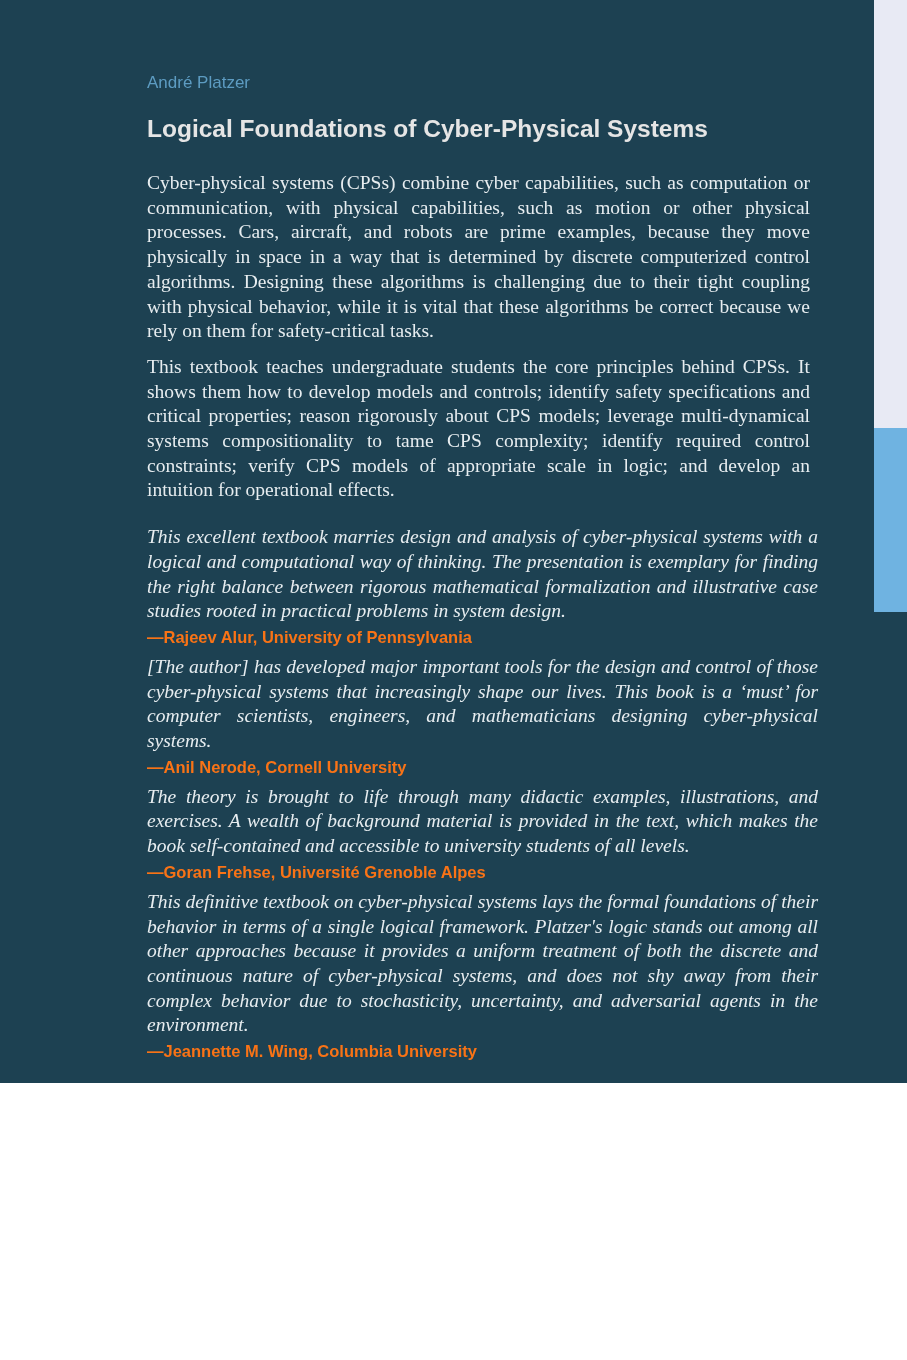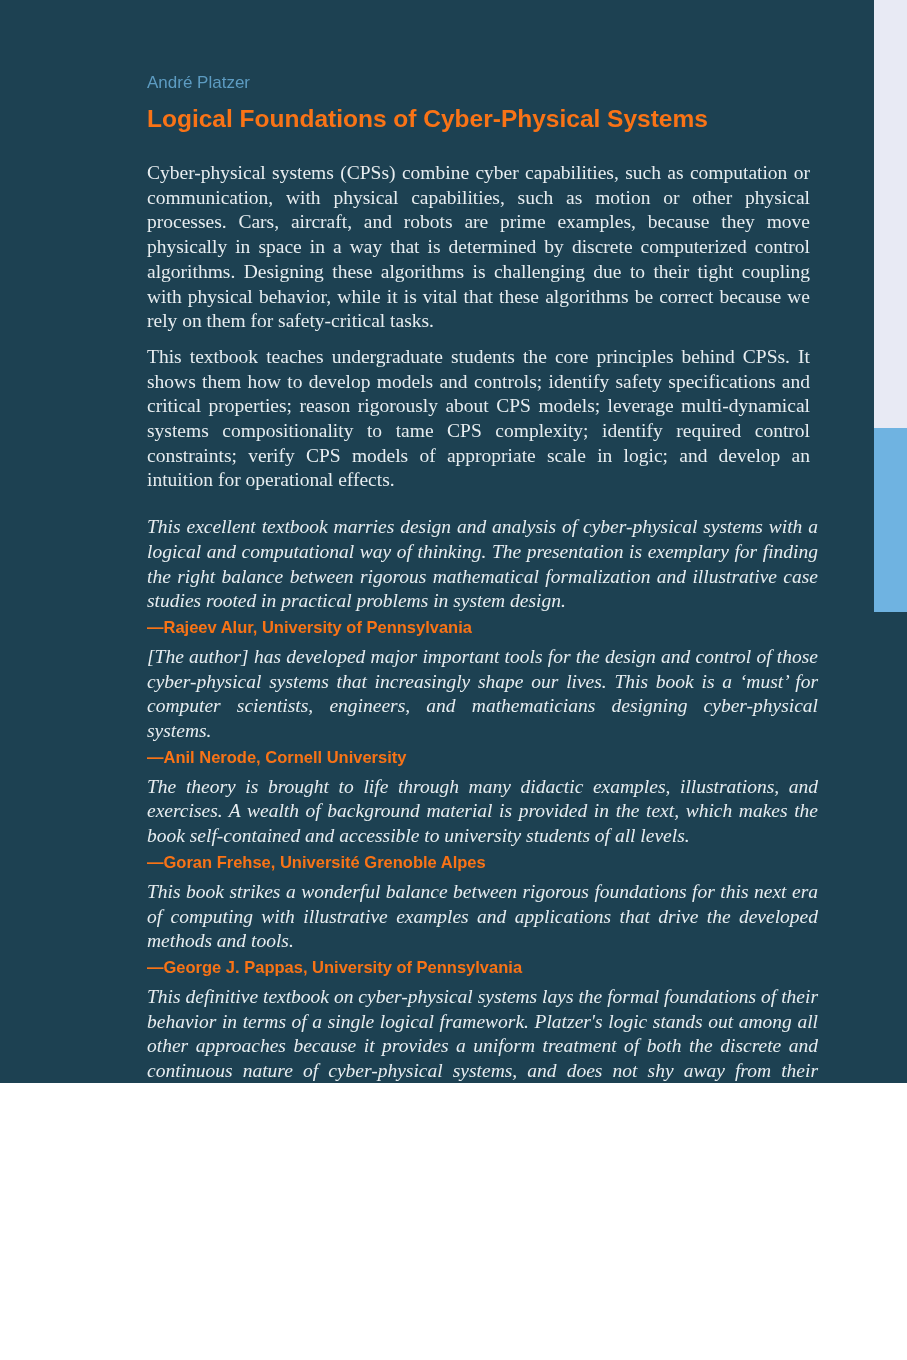--- a/index.html
+++ b/index.html
@@ -13,23 +13,23 @@
   .content{
     position:absolute;left:147px;top:0;width:671px;
     color:#e4eaee;
   }
   .author{
     margin-top:72px;
     font-size:17px;line-height:22px;
     color:#5d9cc2;
   }
   .title{
-    margin-top:10px;
+    margin-top:20px;
     font-size:24.5px;line-height:30px;font-weight:bold;
-    color:#f97316;
+    color:#e5e5e5;
   }
   .synopsis{
     margin:27px 8px 0 0;
     font-family:"Liberation Serif",serif;
     font-size:19.5px;line-height:24.7px;
     text-align:justify;
     color:#e7edf0;
   }
   .synopsis + .synopsis{margin-top:11px;}
   .quote{margin-top:8px;}
@@ -117,24 +117,20 @@
     <div class="quote">
       <p class="quote-text">[The author] has developed major important tools for the design and control of those cyber-physical systems that increasingly shape our lives. This book is a ‘must’ for computer scientists, engineers, and mathematicians designing cyber-physical systems.</p>
       <p class="quote-attr">—Anil Nerode, Cornell University</p>
     </div>
 
     <div class="quote">
       <p class="quote-text">The theory is brought to life through many didactic examples, illustrations, and exercises. A wealth of background material is provided in the text, which makes the book self-contained and accessible to university students of all levels.</p>
       <p class="quote-attr">—Goran Frehse, Université Grenoble Alpes</p>
     </div>
 
-    <div class="quote">
-      <p class="quote-text">This book strikes a wonderful balance between rigorous foundations for this next era of computing with illustrative examples and applications that drive the developed methods and tools.</p>
-      <p class="quote-attr">—George J. Pappas, University of Pennsylvania</p>
-    </div>
 
     <div class="quote">
       <p class="quote-text">This definitive textbook on cyber-physical systems lays the formal foundations of their behavior in terms of a single logical framework. Platzer's logic stands out among all other approaches because it provides a uniform treatment of both the discrete and continuous nature of cyber-physical systems, and does not shy away from their complex behavior due to stochasticity, uncertainty, and adversarial agents in the environment.</p>
       <p class="quote-attr">—Jeannette M. Wing, Columbia University</p>
     </div>
 
     <div class="category">Computer Systems</div>
 
     <div class="barcode">
       <div class="isbn-label">ISBN 978-3-030-09697-7</div>

